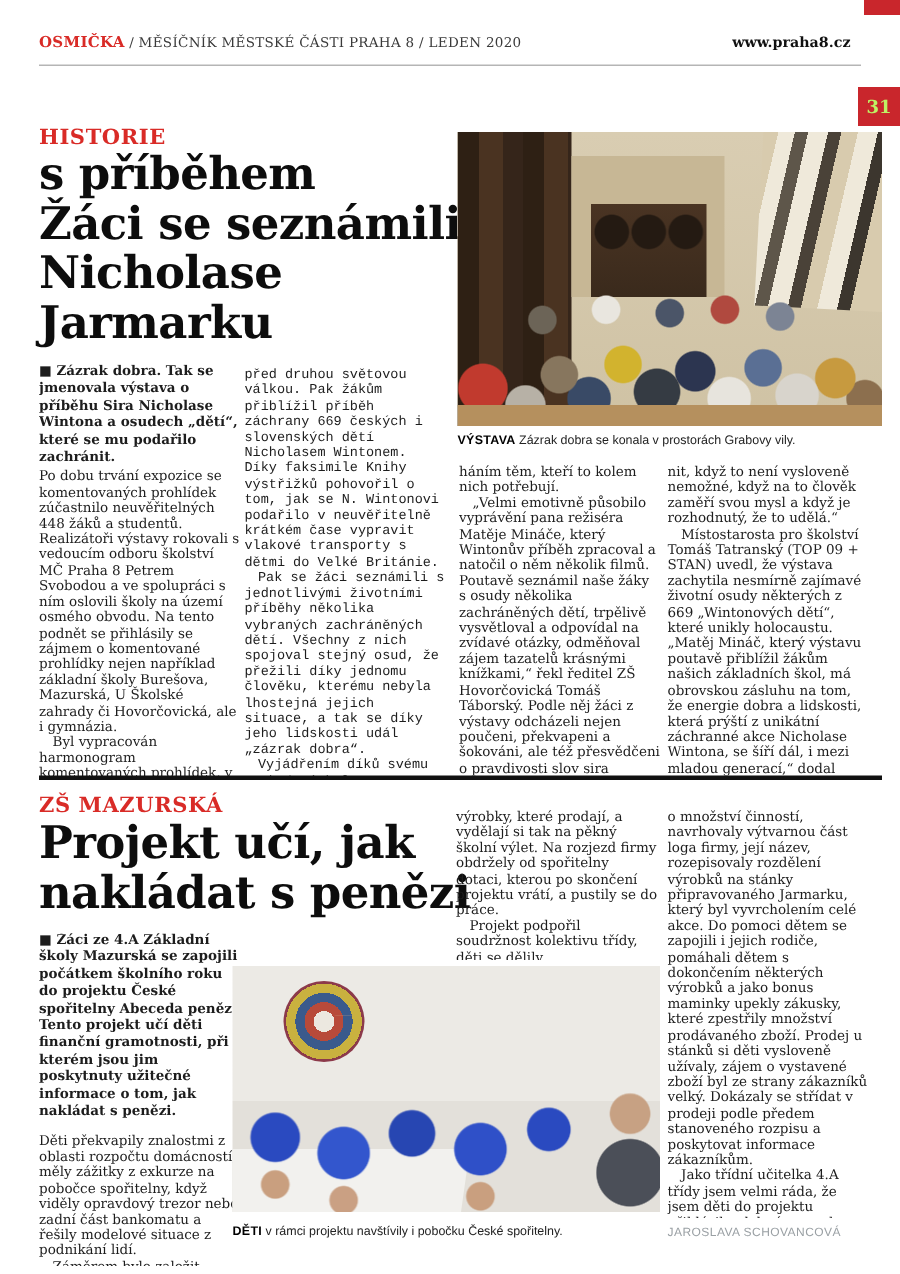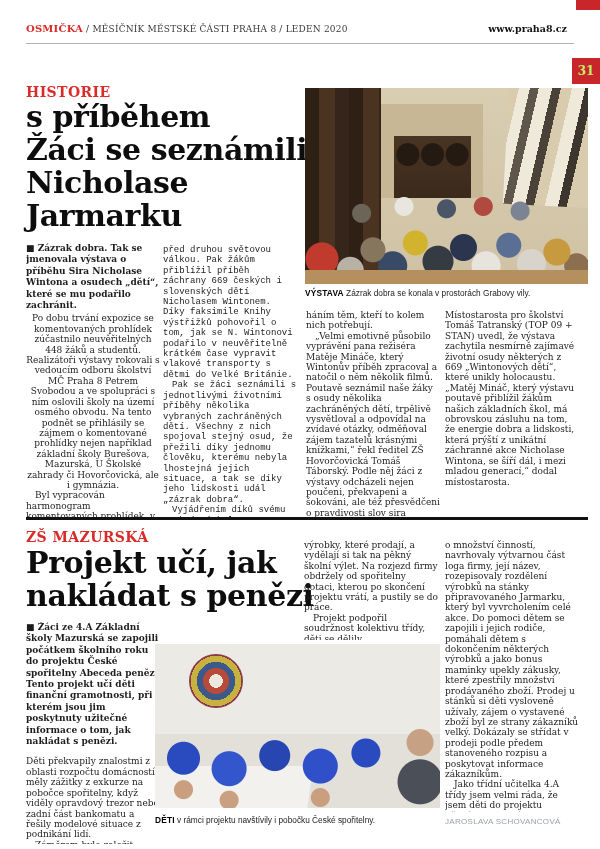--- a/index.html
+++ b/index.html
@@ -88,21 +88,21 @@
   .cap b{font-weight:bold;color:#000;letter-spacing:.2px;}
   .cap1{left:305px;top:288px;width:284px;}
   .cap2{left:155px;top:815px;width:286px;}
   .author{position:absolute;left:445px;top:817px;width:143px;font-family:"Liberation Sans",sans-serif;
           font-size:8px;color:var(--gray);letter-spacing:.3px;}
 
   
   .col{position:absolute;width:134px;font-size:9px;line-height:10.4px;color:#1d1d1d;overflow:hidden;}
   .col p{margin:0;}
   .col p + p{text-indent:9px;}
-  .col .lead + p{text-indent:0;text-align:center;}
+  .col .lead + p{text-indent:0;}
   .lead{font-weight:bold;font-size:9px;line-height:11.4px;margin:0 0 2px 0 !important;}
   .a1c1{left:26px;top:243px;height:276px;}
   .a1c2{left:163px;top:245px;height:273px;font-family:Liberation Mono, monospace;}
   .a1c3{left:306px;top:310px;height:207px;}
   .a1c4{left:445px;top:310px;height:207px;}
   .a2c1{left:26px;top:622px;height:222px;}
   .a2c1 .body{margin-top:9px;}
   .a2c3{left:304px;top:540px;height:100px;}
   .a2c4{left:445px;top:540px;height:272px;}
 
@@ -150,20 +150,21 @@
   <div class="col a1c2">
     <p>před druhou světovou válkou. Pak žákům přiblížil příběh záchrany 669 českých i slovenských dětí Nicholasem Wintonem. Díky faksimile Knihy výstřižků pohovořil o tom, jak se N. Wintonovi podařilo v neuvěřitelně krátkém čase vypravit vlakové transporty s dětmi do Velké Británie.</p>
     <p>Pak se žáci seznámili s jednotlivými životními příběhy několika vybraných zachráněných dětí. Všechny z nich spojoval stejný osud, že přežili díky jednomu člověku, kterému nebyla lhostejná jejich situace, a tak se díky jeho lidskosti udál „zázrak dobra“.</p>
     <p>Vyjádřením díků svému zachránci bylo rozhodnutí „Wintonových dětí“ šířit dál toto dobro, prostřednictvím charitativní činnosti, či významných objevů, vědeckou práci, a pomá-</p>
   </div>
   <div class="col a1c3">
     <p>háním těm, kteří to kolem nich potřebují.</p>
     <p>„Velmi emotivně působilo vyprávění pana režiséra Matěje Mináče, který Wintonův příběh zpracoval a natočil o něm několik filmů. Poutavě seznámil naše žáky s osudy několika zachráněných dětí, trpělivě vysvětloval a odpovídal na zvídavé otázky, odměňoval zájem tazatelů krásnými knížkami,“ řekl ředitel ZŠ Hovorčovická Tomáš Táborský. Podle něj žáci z výstavy odcházeli nejen poučeni, překvapeni a šokováni, ale též přesvědčeni o pravdivosti slov sira Nicolase Wintona, který řekl: „Všechno se dá v životě uskuteč-</p>
   </div>
   <div class="col a1c4">
+    <p>nit, když to není vysloveně nemožné, když na to člověk zaměří svou mysl a když je rozhodnutý, že to udělá.“</p>
     <p>Místostarosta pro školství Tomáš Tatranský (TOP 09 + STAN) uvedl, že výstava zachytila nesmírně zajímavé životní osudy některých z 669 „Wintonových dětí“, které unikly holocaustu. „Matěj Mináč, který výstavu poutavě přiblížil žákům našich základních škol, má obrovskou zásluhu na tom, že energie dobra a lidskosti, která prýští z unikátní záchranné akce Nicholase Wintona, se šíří dál, i mezi mladou generací,“ dodal místostarosta.</p>
 
   </div>
 
   <div class="divider"></div>
 
   <div class="label l2">ZŠ MAZURSKÁ</div>
 
   <h1 class="head h2a">
     <div>Projekt učí, jak</div>

